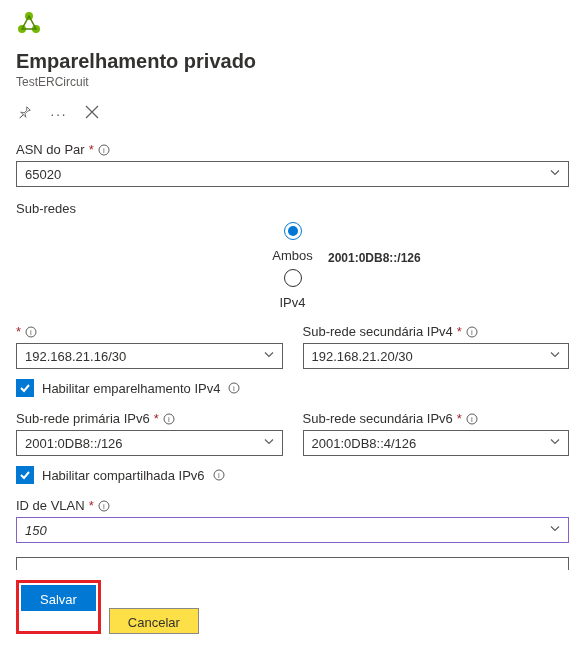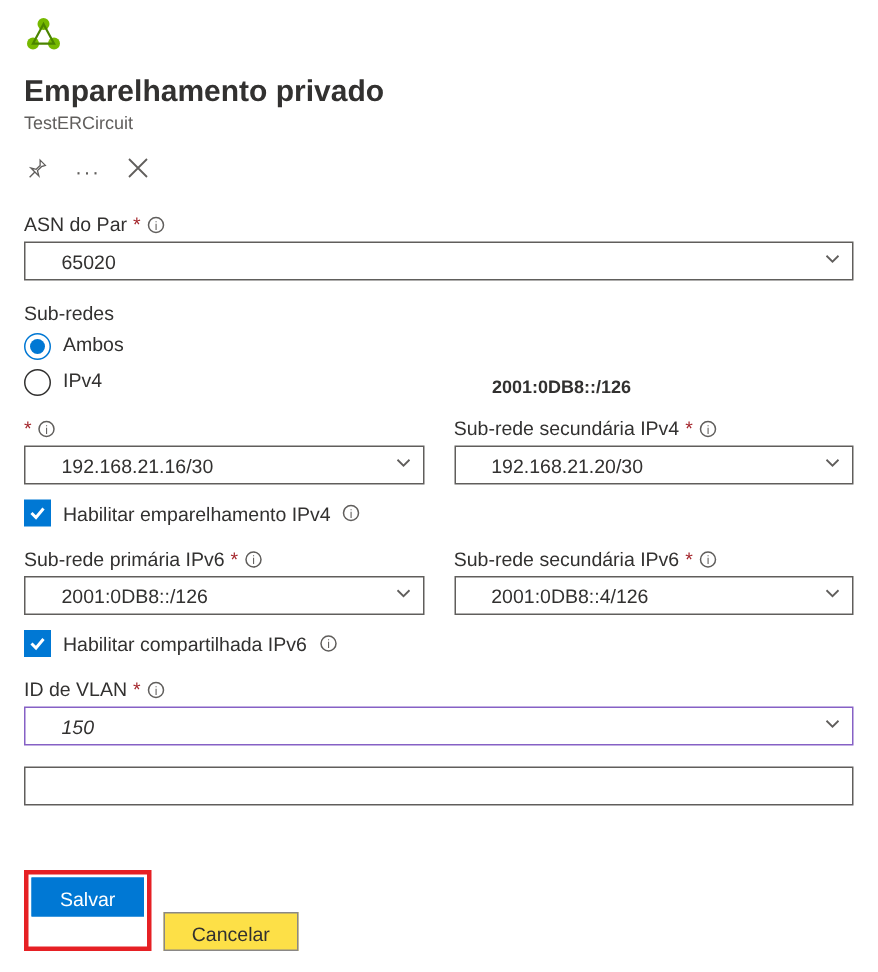--- a/index.html
+++ b/index.html
@@ -22,32 +22,32 @@
 
     .field-label { font-size: 13px; color: #323130; margin-bottom: 4px; display: flex; align-items: center; gap: 4px; }
     .required { color: #a4262c; }
     .info-icon { display: inline-flex; }
     .info-icon svg { width: 12px; height: 12px; }
 
     .text-input, .select-input {
       width: 100%;
       height: 26px;
       border: 1px solid #605e5c;
-      padding: 0 24px;
+      padding: 0 8px;
       font-size: 13px;
       font-family: inherit;
       color: #323130;
       background: #fff;
     }
     .select-wrap { position: relative; }
     .select-wrap .chev { position: absolute; right: 8px; top: 50%; transform: translateY(-50%); pointer-events: none; }
     .select-wrap .chev svg { width: 12px; height: 12px; }
     .section { margin-bottom: 14px; }
 
-    .radio-row { display: flex; align-items: flex-start; gap: 8px; margin: 6px 0; }
+    .radio-row { display: flex; align-items: center; gap: 8px; margin: 6px 0; flex-direction: column; }
     .radio-outer {
       width: 18px; height: 18px; border-radius: 50%;
       border: 1px solid #323130; display: flex; align-items: center; justify-content: center;
       cursor: pointer;
     }
     .radio-outer.checked { border-color: #0078d4; }
     .radio-inner { width: 10px; height: 10px; border-radius: 50%; background: #0078d4; }
     .radio-label { font-size: 13px; }
 
     .floating-text { position: absolute; font-size: 12px; font-weight: 600; color: #323130; }

